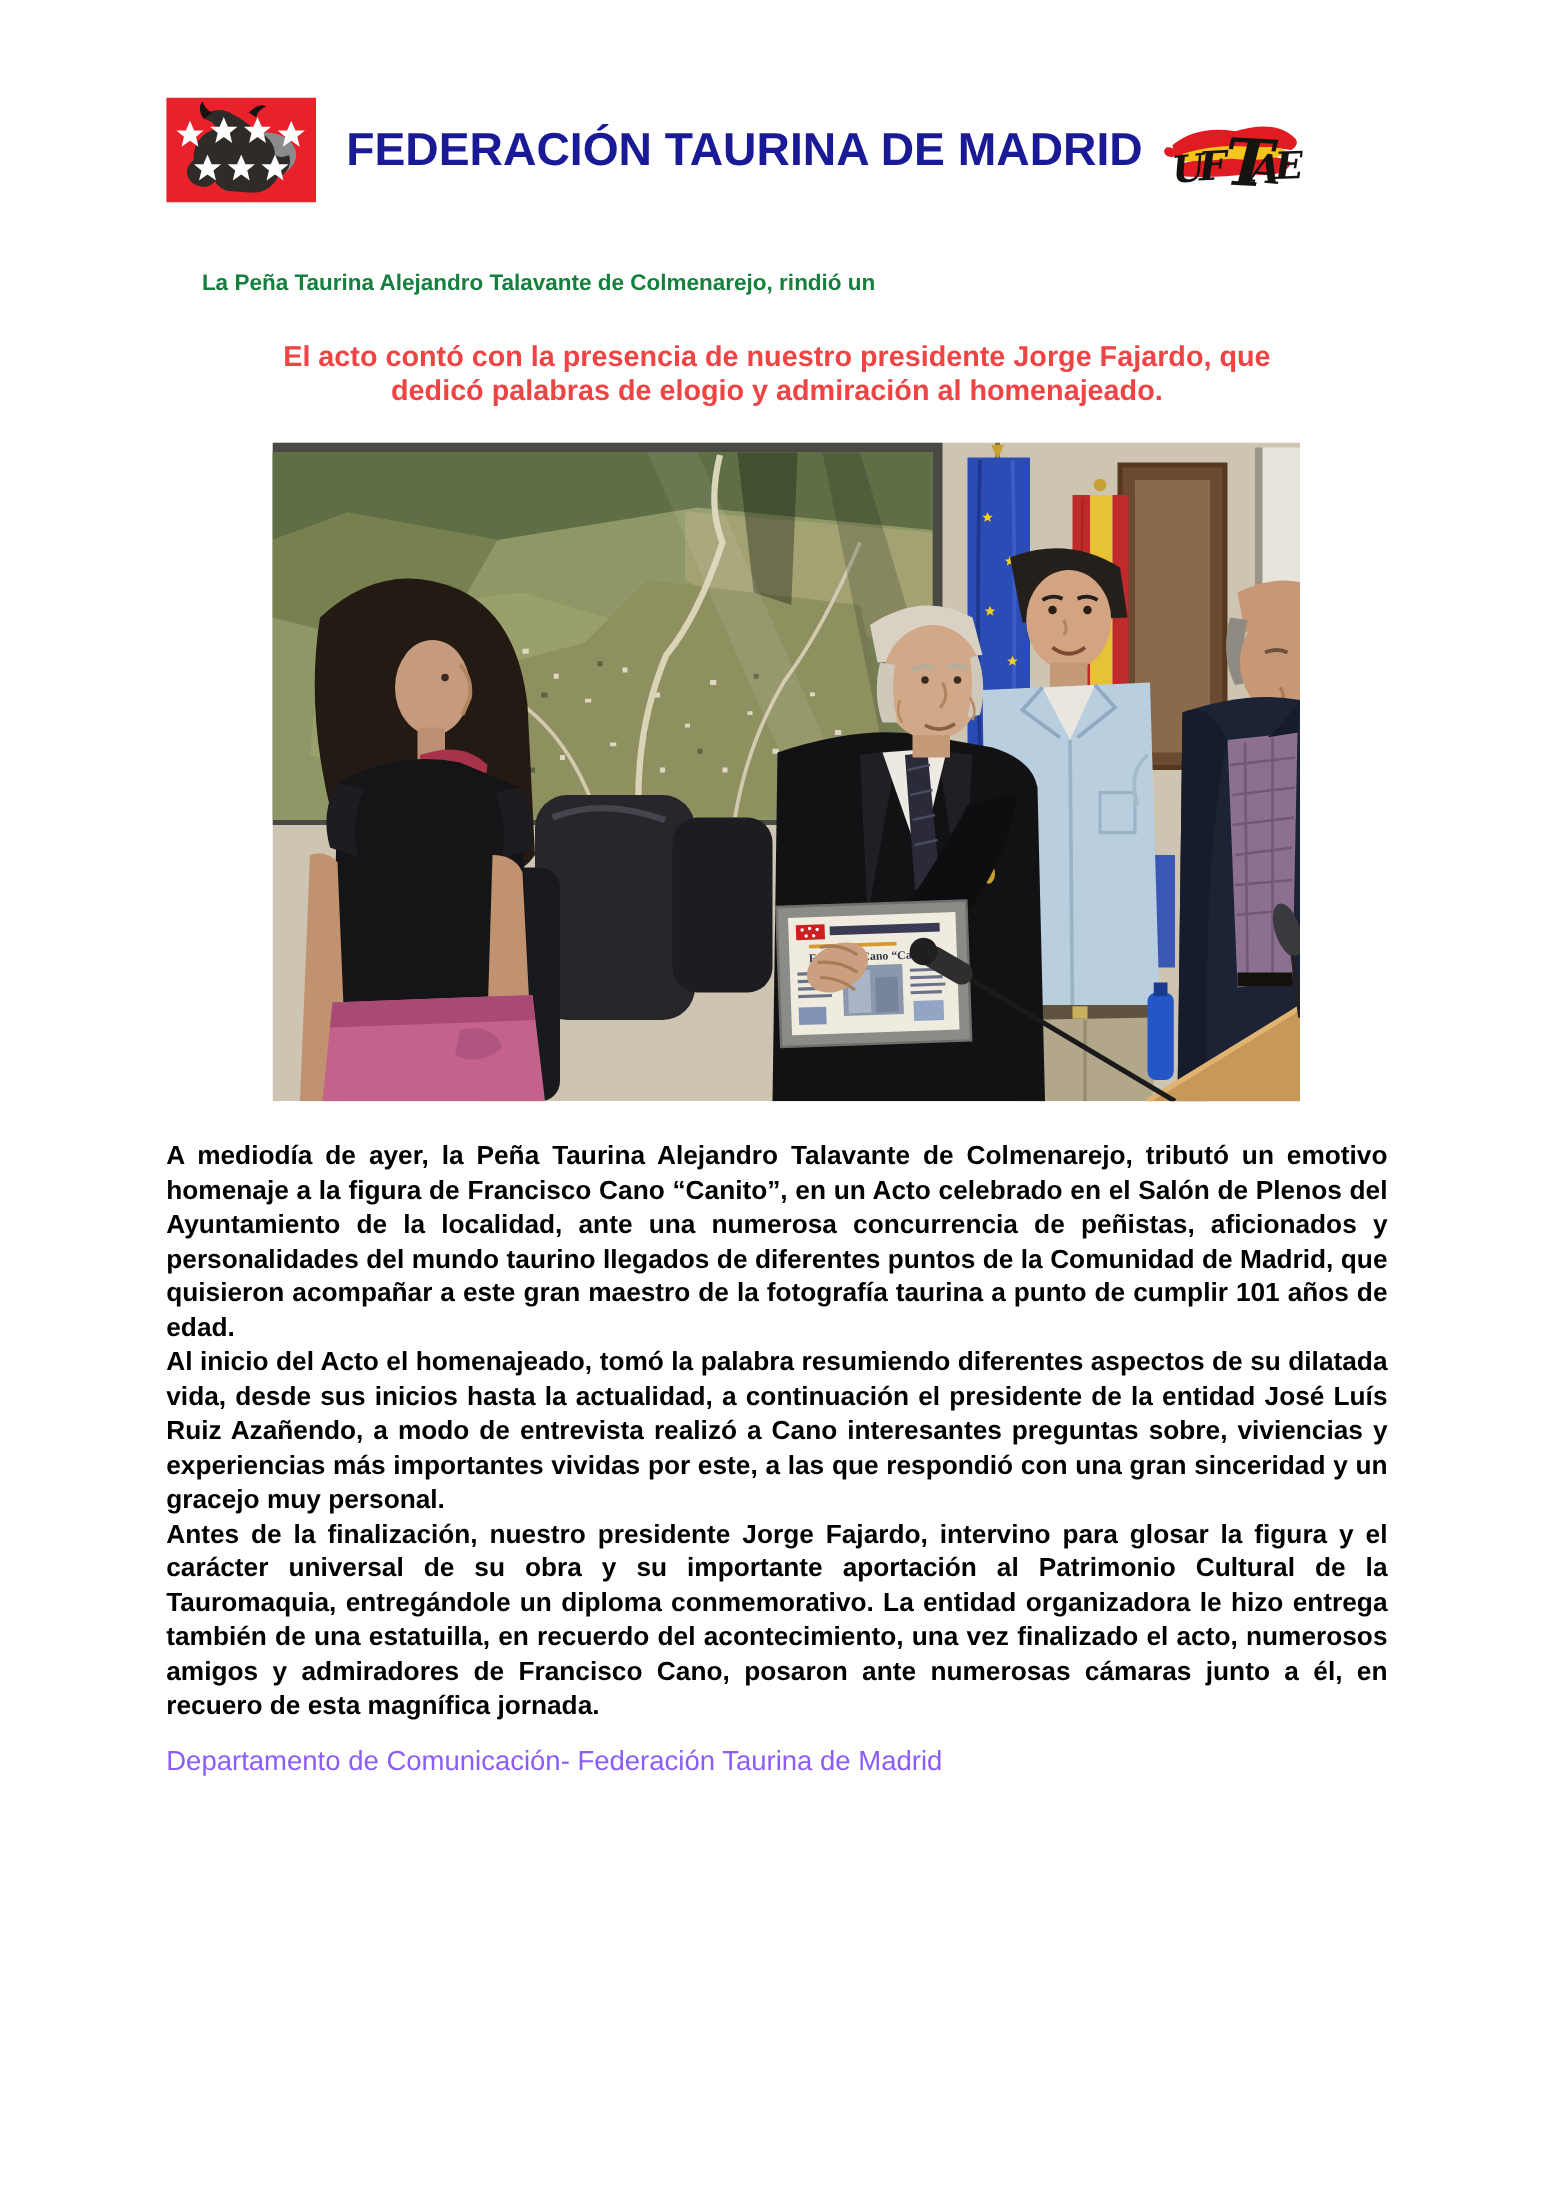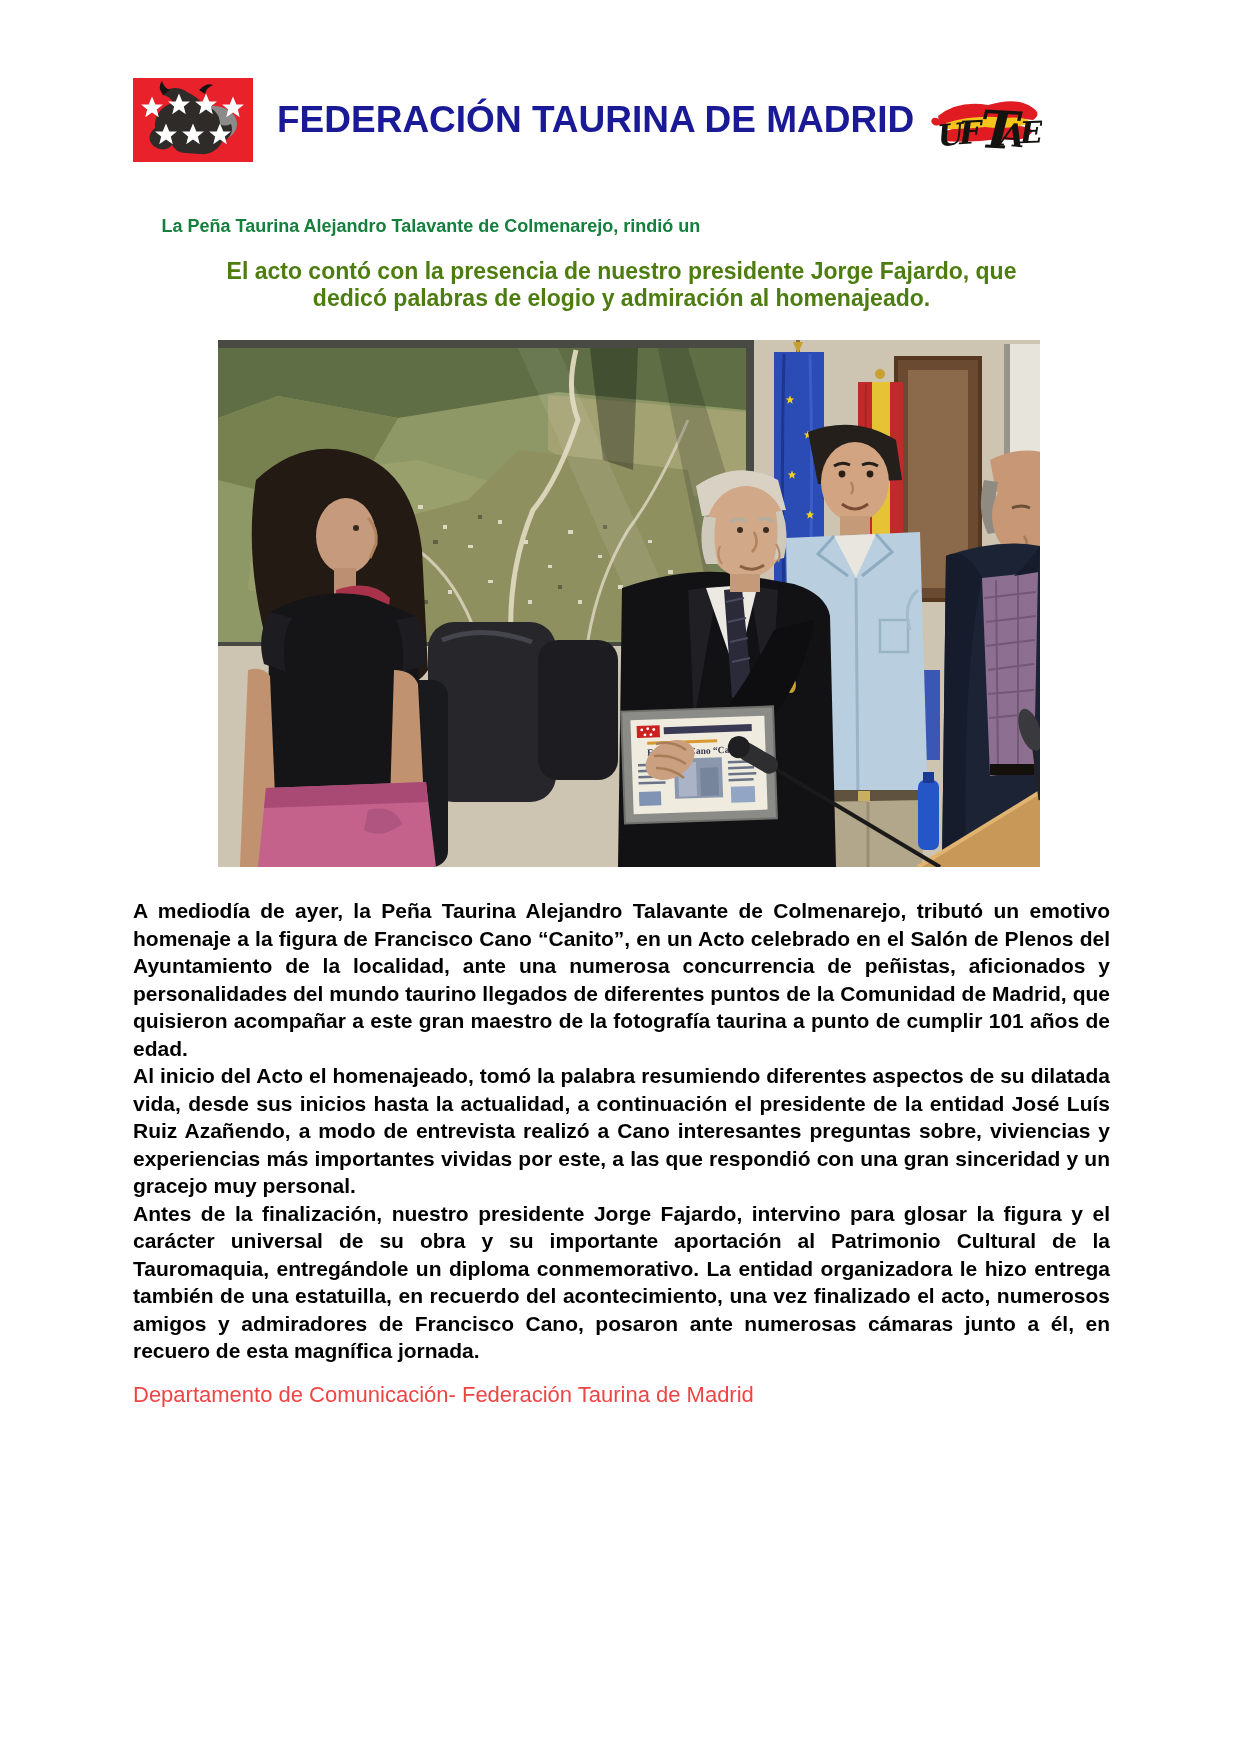--- a/index.html
+++ b/index.html
@@ -16,37 +16,37 @@
     color:#1a1a96;white-space:nowrap;
   }
   .logo-uftae{width:112px;height:74px;margin-left:16px;flex:0 0 auto;margin-top:6px;}
   
   .headline{
     margin:44px auto 0 auto;max-width:920px;text-align:left;
     font-size:18px;font-weight:bold;line-height:40px;color:#15803d;
   }
   .headline div, .subheadline div{white-space:nowrap;}
   .subheadline{
-    margin:12px auto 0 auto;text-align:center;
-    font-size:23px;font-weight:bold;line-height:27px;color:#4d7c0f;
+    margin:26px auto 0 auto;text-align:center;
+    font-size:23px;font-weight:bold;line-height:27px;color:#ef4444;
   }
   
   .photo-wrap{margin:28px 0 0 85px;width:822px;height:527px;line-height:0;}
   .caption{
     margin-top:16px;text-align:center;font-size:17px;line-height:23px;
     color:#1e2b8c;
   }
   
   .body-text{margin-top:30px;color:#000000;}
   .body-text p{
     margin:0;font-size:21px;font-weight:bold;line-height:27.5px;
     text-align:justify;
   }
   .footer-line{
-    margin-top:17px;font-size:22px;color:#ef4444;font-weight:normal;
+    margin-top:17px;font-size:22px;color:#8b5cf6;font-weight:normal;
   }
 </style>
 </head>
 <body>
 
 <div class="page">
 
   <div class="content">
     <div class="header">
 

